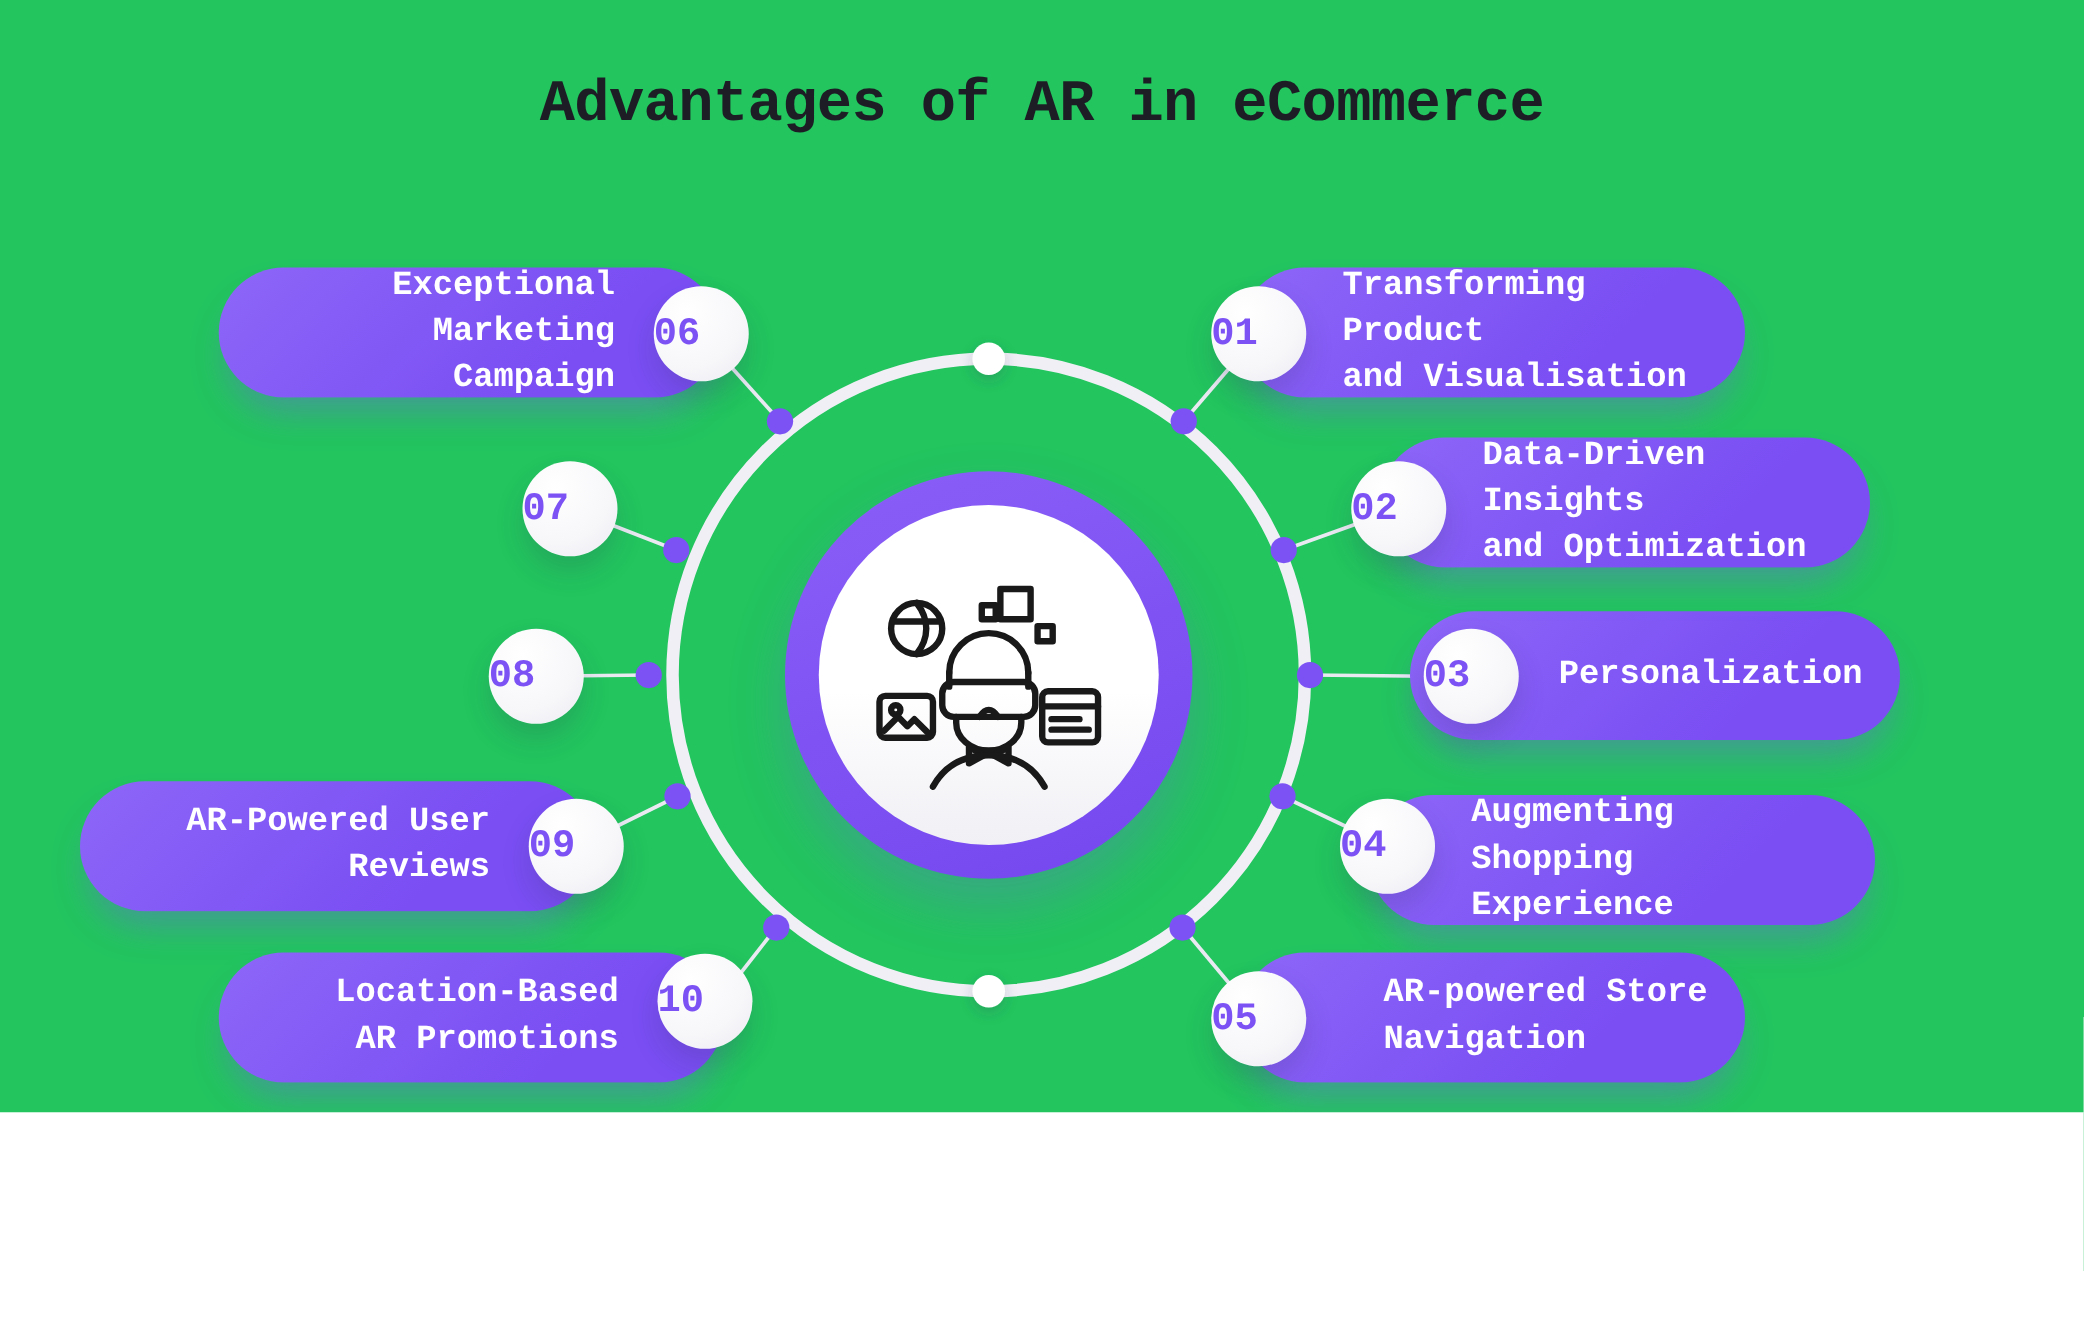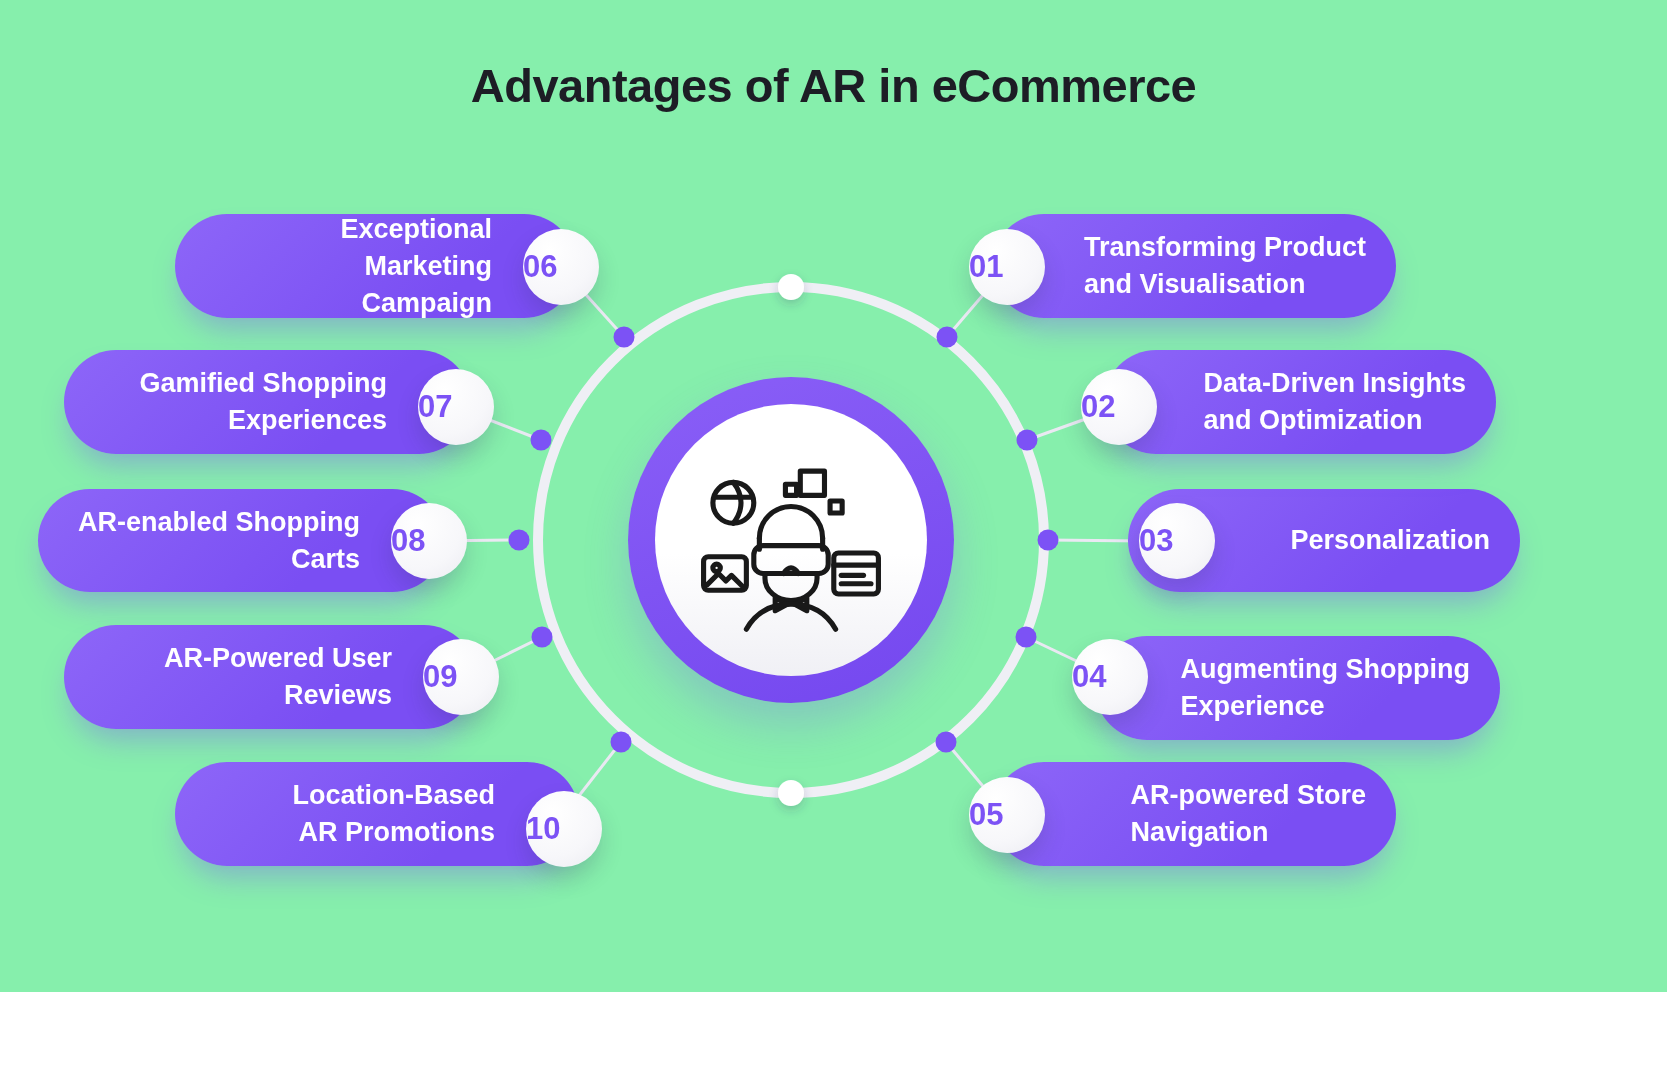--- a/index.html
+++ b/index.html
@@ -1,24 +1,25 @@
 <!DOCTYPE html>
 <html><head>
 <meta charset="utf-8">
 <style>
   html, body { margin: 0; padding: 0; background: #ffffff; }
   body { font-family: "Liberation Sans", sans-serif; }
 
   .stage {
     position: relative;
     width: 1667px;
-    height: 992px;
-    background: #86efac;
+    height: 890px;
+    background: #22c55e;
     overflow: hidden;
     margin: 0 auto;
+    font-family: Liberation Mono, monospace;
   }
 
   .title {
     position: absolute;
     top: 58px;
     left: 0;
     width: 100%;
     text-align: center;
     font-size: 47px;
     font-weight: 800;
@@ -79,21 +80,21 @@
     display: flex;
     align-items: center;
     color: #7C52F5;
     font-size: 31px;
     font-weight: 700;
   }
   .b06 { left: 523px;  top: 229px; }
   .b07 { left: 418px;  top: 369px; }
   .b08 { left: 391px;  top: 503px; }
   .b09 { left: 423px;  top: 639px; }
-  .b10 { left: 526px;  top: 791px; }
+  .b10 { left: 526px;  top: 763px; }
   .b01 { left: 969px;  top: 229px; }
   .b02 { left: 1081px; top: 369px; }
   .b03 { left: 1139px; top: 503px; }
   .b04 { left: 1072px; top: 639px; }
   .b05 { left: 969px;  top: 777px; }
 
   
   .center-ring {
     position: absolute;
     z-index: 2;
@@ -173,28 +174,20 @@
     <g fill="#ffffff" filter="url(#ds)">
       <circle cx="791" cy="287" r="13"></circle>
       <circle cx="791" cy="793" r="13"></circle>
     </g>
   </svg>
 
   <div class="pill left p06">
     <span class="pill-label">Exceptional Marketing
 Campaign</span>
   </div>
-  <div class="pill left p07">
-    <span class="pill-label">Gamified Shopping
-Experiences</span>
-  </div>
-  <div class="pill left p08">
-    <span class="pill-label">AR-enabled Shopping
-Carts</span>
-  </div>
   <div class="pill left p09">
     <span class="pill-label">AR-Powered User
 Reviews</span>
   </div>
   <div class="pill left p10">
     <span class="pill-label">Location-Based
 AR Promotions</span>
   </div>
 
   <div class="pill right p01">

